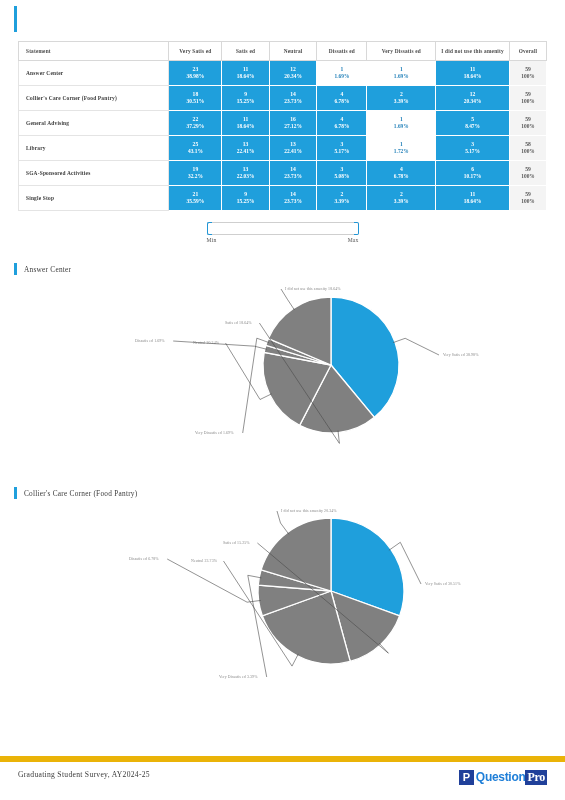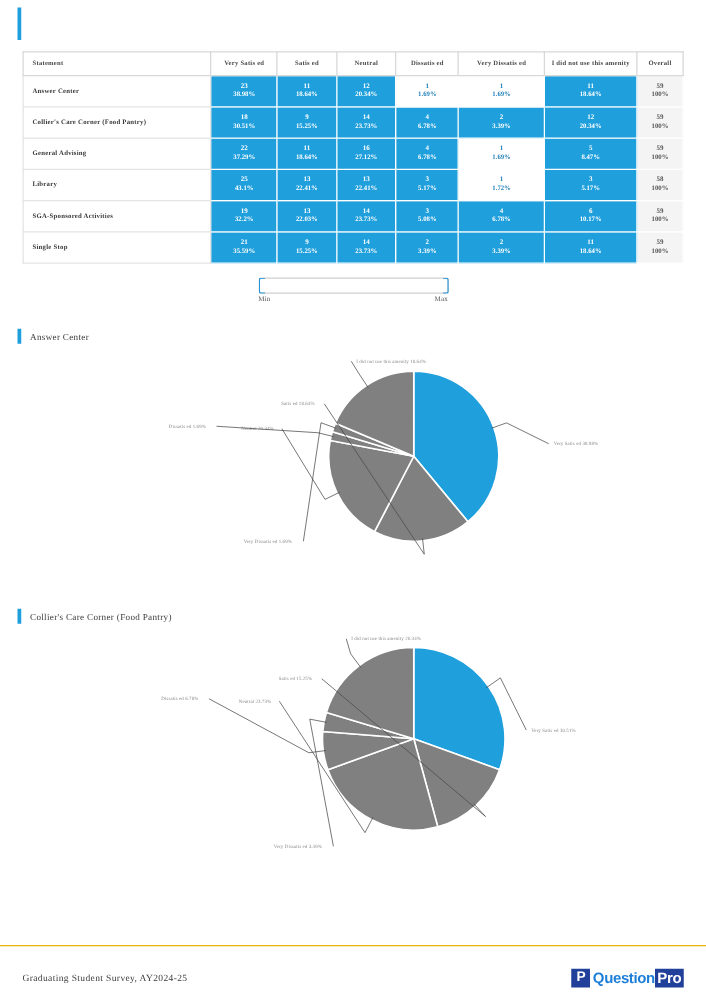--- a/index.html
+++ b/index.html
@@ -157,23 +157,23 @@
     letter-spacing: .1px;
   }
   .pie-leader { stroke: #4a4a4a; stroke-width: .6; fill: none; }
 
   
   .footer {
     position: absolute;
     left: 0; right: 0;
     bottom: 0;
     height: 44px;
-    border-top: 1px solid #eab308;
+    border-top: 6px solid #eab308;
     display: flex;
-    align-items: center;
+    align-items: flex-start;
     justify-content: space-between;
     padding: 8px 18px 0 18px;
   }
   .footer-text {
     font-size: 7.6px;
     color: #3a3a3a;
     letter-spacing: .3px;
   }
   .brand {
     display: flex;
@@ -196,21 +196,21 @@
   .brand-q {
     font-family: "Liberation Sans", sans-serif;
     font-weight: bold;
     font-size: 12px;
     color: #1f7fd8;
     letter-spacing: -.3px;
     padding-left: 2px;
     line-height: 15px;
   }
   .brand-pro {
-    font-family: Liberation Sans, sans-serif;
+    font-family: Liberation Serif, serif;
     font-weight: bold;
     font-size: 12px;
     color: #ffffff;
     background: #20409a;
     letter-spacing: -.3px;
     padding: 0 2px;
     line-height: 15px;
   }
 </style>
 </head>

